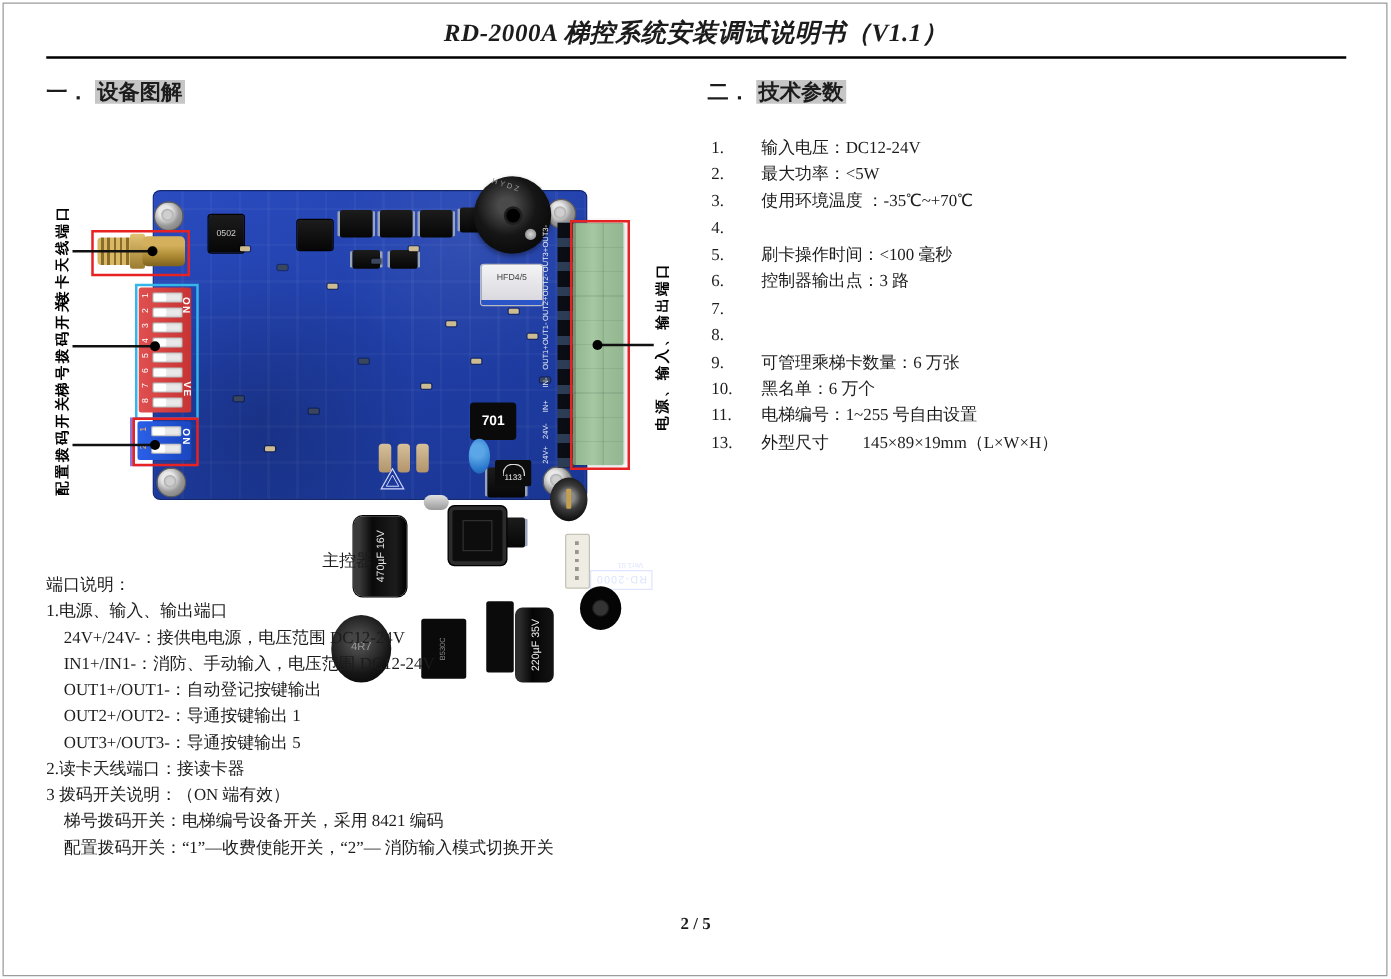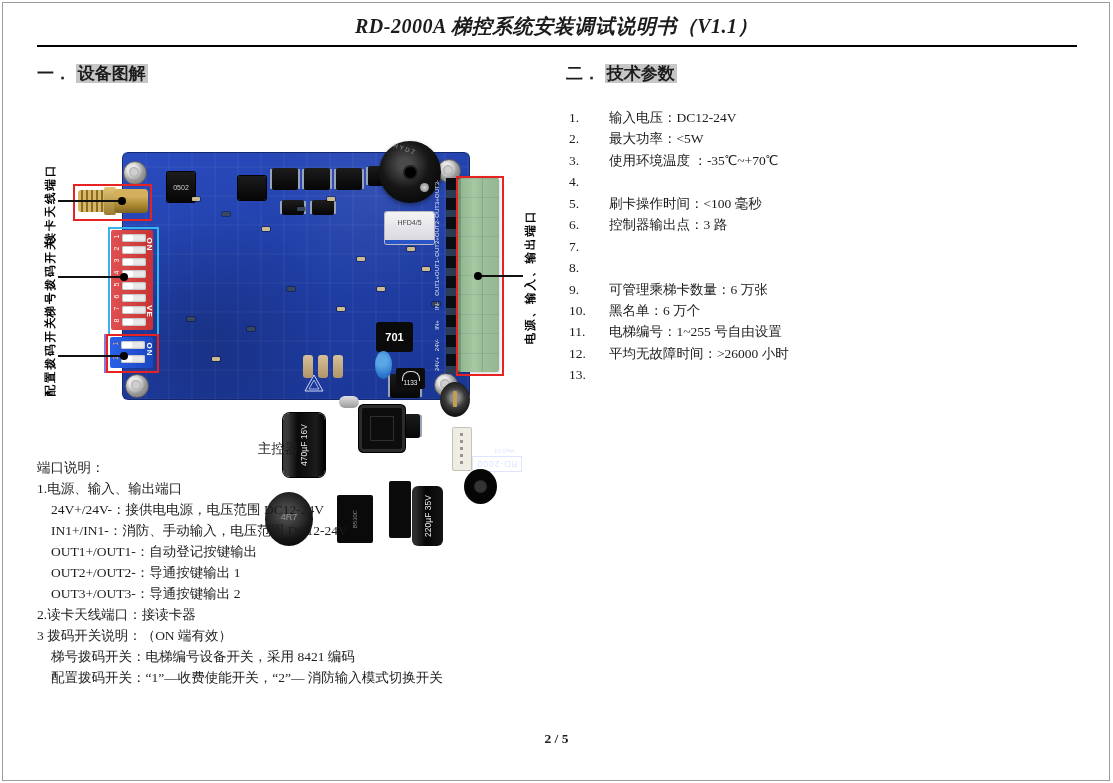--- a/index.html
+++ b/index.html
@@ -247,25 +247,22 @@
       </div>
     <div class="trow">
         <span class="tn">10.</span>
         <span>黑名单：6 万个</span>
       </div>
     <div class="trow">
         <span class="tn">11.</span>
         <span>电梯编号：1~255 号自由设置</span>
       </div>
     <div class="trow">
-        <span class="tn">12.</span>
-        <span>平均无故障时间：&gt;26000 小时</span>
-      </div>
-    <div class="trow">
         <span class="tn">13.</span>
+        <span>外型尺寸　　145×89×19mm（L×W×H）</span>
       </div>
   </div>
 
   <div class="figure-layer">
 
     <div class="board">
       <div class="screw" style="left:1px;top:9px;"></div>
       <div class="screw" style="left:315px;top:7px;"></div>
       <div class="screw" style="left:3px;top:222px;"></div>
       <div class="screw" style="left:312px;top:221px;"></div>
@@ -436,21 +433,21 @@
     <div class="caption">主控器</div>
   </div>
 
   <div class="ports">
     <div>端口说明：</div>
     <div>1.电源、输入、输出端口</div>
     <div class="ind">24V+/24V-：接供电电源，电压范围 DC12-24V</div>
     <div class="ind">IN1+/IN1-：消防、手动输入，电压范围 DC12-24V</div>
     <div class="ind">OUT1+/OUT1-：自动登记按键输出</div>
     <div class="ind">OUT2+/OUT2-：导通按键输出 1</div>
-    <div class="ind">OUT3+/OUT3-：导通按键输出 2</div>
+    <div class="ind">OUT3+/OUT3-：导通按键输出 5</div>
     <div>2.读卡天线端口：接读卡器</div>
     <div>3 拨码开关说明：（ON 端有效）</div>
     <div class="ind">梯号拨码开关：电梯编号设备开关，采用 8421 编码</div>
     <div class="ind">配置拨码开关：“1”—收费使能开关，“2”— 消防输入模式切换开关</div>
   </div>
 
   <div class="footer">2 / 5</div>
 </div>
 
 </body></html>

